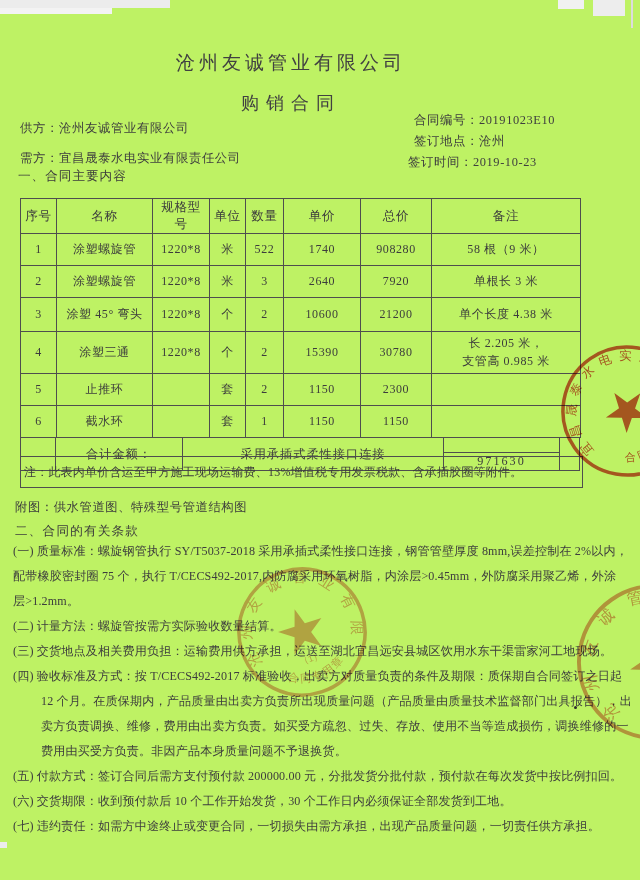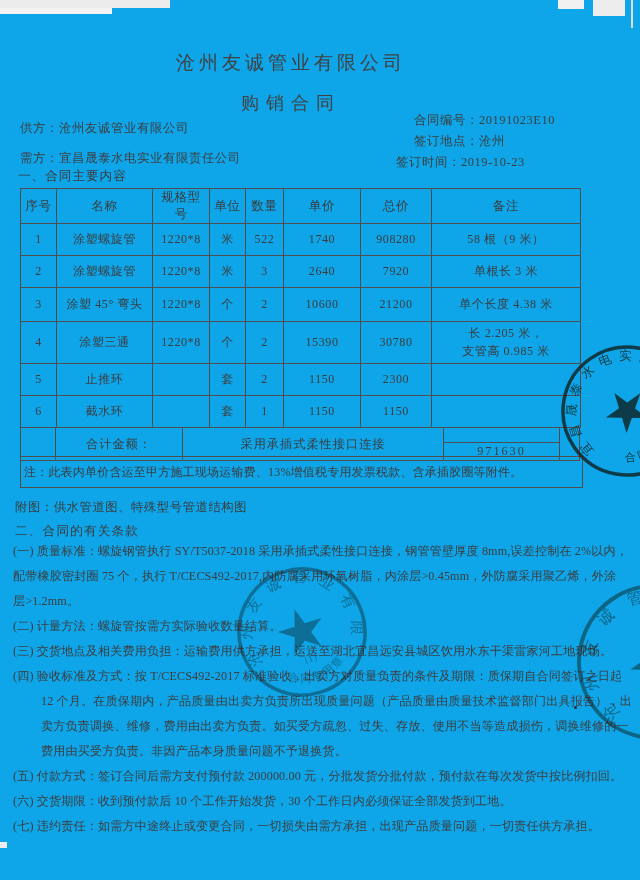--- a/index.html
+++ b/index.html
@@ -1,32 +1,32 @@
 <!DOCTYPE html>
 <html><head>
 <meta charset="utf-8">
 <style>
   html,body{margin:0;padding:0;background:#ffffff;}
-  .page{position:relative;width:640px;height:880px;background:#0ea5e9;overflow:hidden;
+  .page{position:relative;width:640px;height:880px;background:#bef264;overflow:hidden;
         font-family:"Liberation Serif","DejaVu Serif",serif;color:#3b3b3b;}
   .abs{position:absolute;}
   
   .art{position:absolute;background:#ececec;}
   
   .company-title{top:50px;left:0;width:582px;text-align:center;font-size:19px;letter-spacing:4px;color:#414141;}
   .doc-title{top:91px;left:0;width:582px;text-align:center;font-size:18px;letter-spacing:7px;color:#414141;}
   .meta{font-size:12.4px;letter-spacing:0.6px;color:#3e3e3e;}
   .m-supplier{top:120px;left:20px;}
   .m-buyer{top:150px;left:20px;}
   .m-no{top:112px;left:414px;}
   .m-place{top:133px;left:414px;}
-  .m-time{top:154px;left:396px;}
+  .m-time{top:154px;left:408px;}
   .sec1{top:168px;left:18px;font-size:12.6px;letter-spacing:1px;}
   
-  .tablewrap{top:188px;left:20px;width:560px;}
+  .tablewrap{top:198px;left:20px;width:560px;}
   table.main{border-collapse:collapse;table-layout:fixed;width:560px;}
   table.main th,table.main td{border:1px solid #4e4e4e;text-align:center;vertical-align:middle;
       font-weight:normal;font-size:12px;letter-spacing:0.6px;color:#3c3c3c;padding:0 2px;overflow:hidden;}
   table.main th{font-size:12.6px;}
   tr.hh{height:28px;} tr.r1{height:32px;} tr.r2{height:32px;} tr.r3{height:34px;}
   tr.r4{height:42px;} tr.r5{height:32px;} tr.r6{height:32px;}
   td.pre{white-space:pre-line;line-height:1.45;font-size:11.6px;}
   
   .total-row{display:flex;width:560px;height:34px;margin-top:-1px;}
   .total-row .tc{box-sizing:border-box;border:1px solid #4e4e4e;margin-left:-1px;

